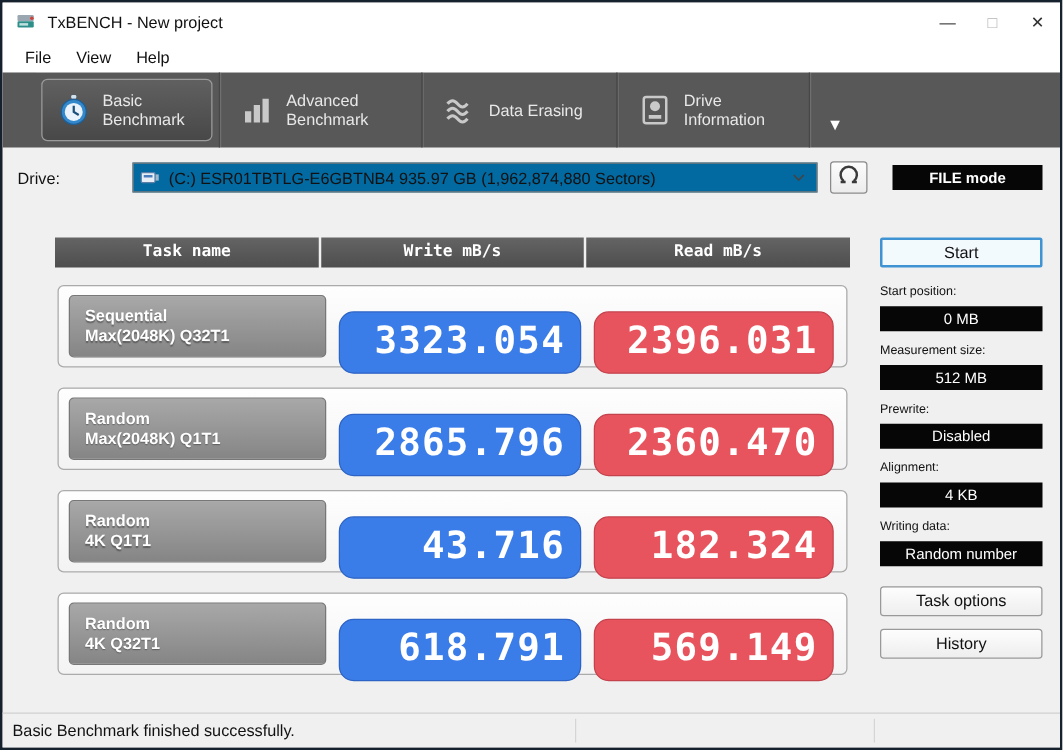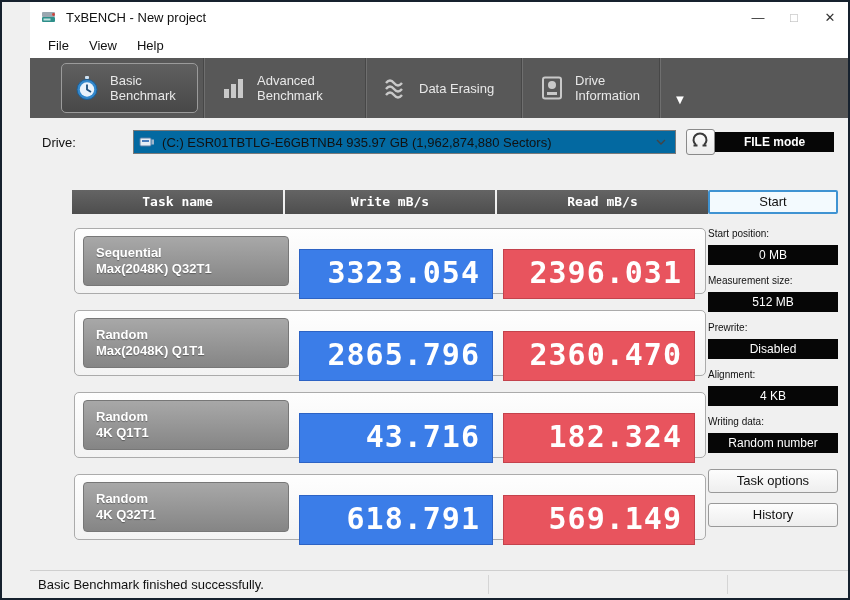--- a/index.html
+++ b/index.html
@@ -1,38 +1,38 @@
 <!DOCTYPE html>
 <html><head>
 <meta charset="utf-8">
 <style>
   * { margin:0; padding:0; box-sizing:border-box; }
   html,body { width:850px; height:600px; }
   body { font-family:"Liberation Sans", sans-serif; background:#fff; }
 
   .window { width:850px; height:600px; border:2px solid #16212e; background:#f0f0f0;
-            display:flex; flex-direction:column; overflow:hidden;padding-left:28px; }
+            display:flex; flex-direction:column; overflow:hidden; }
 
   
   .titlebar { height:30px; background:#ffffff; display:flex; align-items:center; padding-left:10px; flex:0 0 auto; }
   .app-icon { width:18px; height:18px; margin-right:8px; display:flex; }
   .title-text { font-size:13px; color:#111; }
   .win-controls { margin-left:auto; display:flex; height:100%; }
   .win-btn { width:36px; display:flex; align-items:center; justify-content:center; font-size:13px; color:#333; cursor:default; }
   .win-btn.maximize { color:#b5b5b5; }
 
   
   .menubar { height:26px; background:#ffffff; display:flex; align-items:center; padding-left:8px; flex:0 0 auto; }
   .menu-item { font-size:13px; color:#111; padding:0 10px; }
 
   
   .toolbar { height:60px; background:#585858; display:flex; padding-left:26px; flex:0 0 auto; }
   .tab-cell { height:100%; display:flex; align-items:center; justify-content:center;
               border-right:1px solid #474747; box-shadow:1px 0 0 rgba(255,255,255,0.14); }
-  .tab-cell.c1 { width:148px; } .tab-cell.c2 { width:162px; } .tab-cell.c3 { width:156px; } .tab-cell.c4 { width:138px; }
+  .tab-cell.c1 { width:148px; } .tab-cell.c2 { width:162px; } .tab-cell.c3 { width:156px; } .tab-cell.c4 { width:154px; }
   .tab-inner { display:flex; align-items:center; gap:10px; padding:6px 12px; width:calc(100% - 10px); height:50px; }
   .tab-cell.selected .tab-inner { border:1px solid #9b9b9b; border-radius:5px; background:linear-gradient(#606060,#484848); }
   .tab-icon { display:flex; flex:0 0 auto; }
   .tab-labels { display:flex; flex-direction:column; justify-content:center; font-size:13px; color:#e8e8e8; line-height:15px; white-space:nowrap; }
   .caret-cell { width:40px; display:flex; align-items:center; justify-content:center; }
   .more-caret { color:#ffffff; font-size:13px; margin-top:22px; }
 
   
   .drive-row { height:48px; display:flex; align-items:center; padding:0 14px 0 12px; flex:0 0 auto; }
   .drive-label { width:92px; font-size:13px; color:#111; }
@@ -52,21 +52,21 @@
   .th { height:24px; line-height:24px; text-align:center; color:#fff; background:linear-gradient(#646464,#4e4e4e);
         font-family:"DejaVu Sans Mono", monospace; font-weight:bold; font-size:13px; }
   .th.task { width:211px; } .th.read { width:211px; } .th.write { width:210px; }
 
   .bench-row { width:632px; height:66px; margin-left:2px; background:linear-gradient(#fefefe,#f3f3f3);
                border:1px solid #ababab; border-radius:5px; display:flex; align-items:center;
                padding:0 10px 0 8px; margin-bottom:16px; }
   .task-cell { width:206px; height:50px; background:linear-gradient(#a8a8a8,#858585); border:1px solid #777;
                border-radius:4px; color:#fff; font-weight:bold; font-size:13px; display:flex; flex-direction:column;
                justify-content:center; padding-left:12px; line-height:16px; text-shadow:0 1px 1px rgba(0,0,0,0.35); }
-  .value-cell { height:50px; border-radius:0; color:#fff; font-family:"DejaVu Sans Mono", monospace;
+  .value-cell { height:50px; border-radius:12px; color:#fff; font-family:"DejaVu Sans Mono", monospace;
                 font-weight:bold; font-size:30px; text-align:right; line-height:46px; padding-right:12px; letter-spacing:1px;margin-top:26px; }
   .value-cell.read { width:194px; margin-left:10px; background:#3b7de8; border:1px solid #2d63c4; }
   .value-cell.write { width:192px; margin-left:10px; background:#e8545e; border:1px solid #c4424c; }
 
   
   .side { margin-left:auto; width:130px; display:flex; flex-direction:column; flex:0 0 auto; }
   .start-btn { height:24px; border:2px solid #3f93d2; background:#f3fafe; border-radius:2px;
                font-size:13px; color:#111; text-align:center; line-height:20px; margin-bottom:4px; }
   .field-label { font-size:10px; color:#111; margin:10px 0 6px; }
   .field-badge { height:20px; background:#060606; color:#fff; font-size:12px; text-align:center; line-height:20px; }

